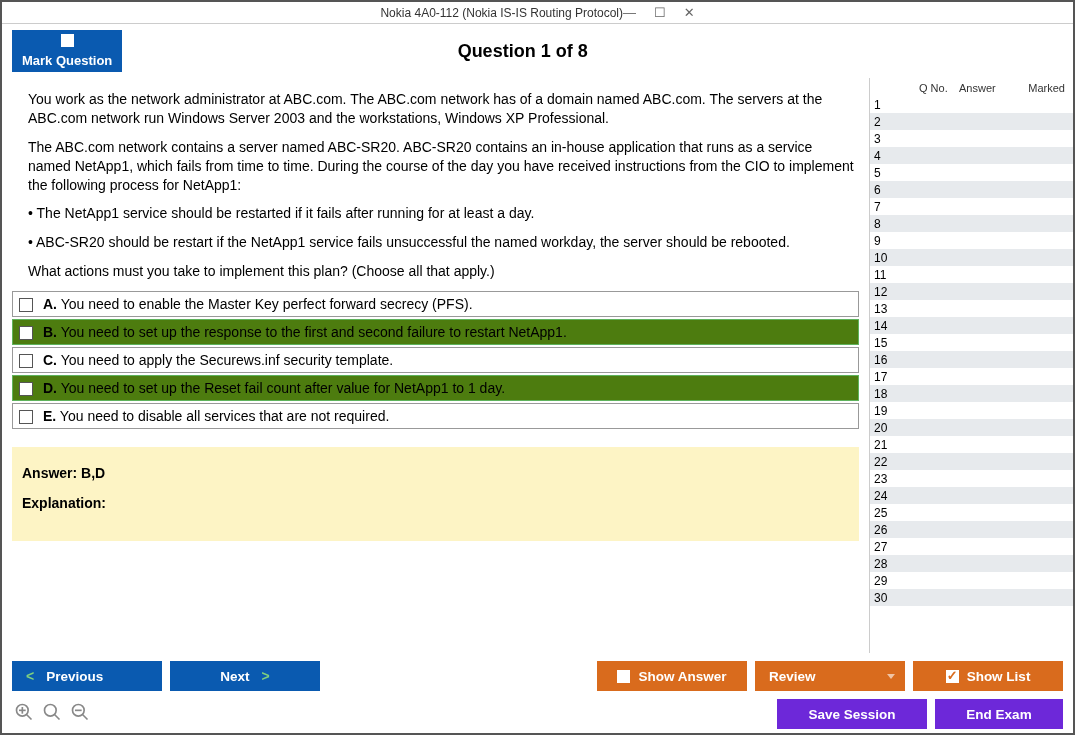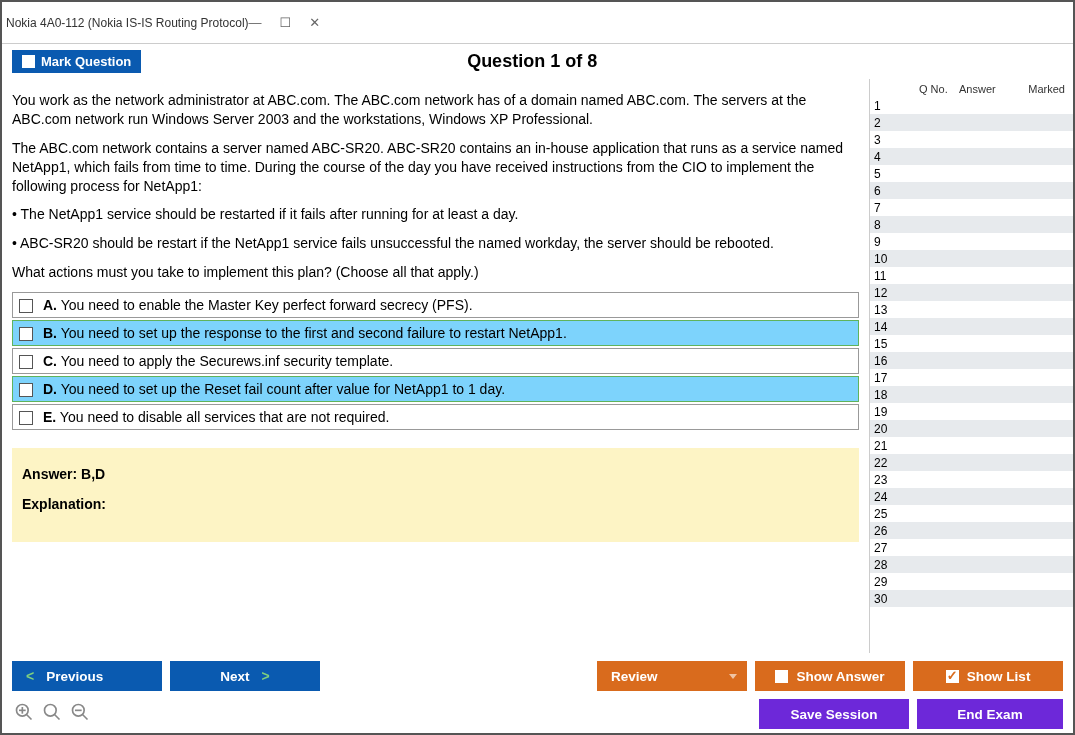--- a/index.html
+++ b/index.html
@@ -1,30 +1,30 @@
 <!DOCTYPE html>
 <html><head>
 <meta charset="utf-8">
 <style>
 * { box-sizing: border-box; margin: 0; padding: 0; }
 body { font-family: Arial, Helvetica, sans-serif; font-size: 13px; background: #fff; color: #000; }
 .window { width: 1075px; height: 735px; border: 2px solid #555; position: relative; display: flex; flex-direction: column; }
-.titlebar { height: 42px; display: flex; align-items: center; justify-content: flex-start; padding: 0 4px; border-bottom: 1px solid #ccc; font-size: 12px; color: #333; }
+.titlebar { height: 22px; display: flex; align-items: center; justify-content: center; padding: 0 4px; border-bottom: 1px solid #ccc; font-size: 12px; color: #333; }
 .titlebar-ctrls { display: flex; gap: 18px; color: #666; font-size: 13px; }
 .titlebar-ctrls span { cursor: pointer; }
 .header-row { display: flex; align-items: center; padding: 6px 10px; }
-.mark-btn { background: #0a5ab0; color: #fff; border: none; padding: 4px 10px; font-weight: bold; font-size: 13px; display: flex; align-items: center; gap: 6px; cursor: pointer; }
+.mark-btn { background: #0a5ab0; color: #fff; border: none; padding: 4px 10px; font-weight: bold; font-size: 13px; display: flex; align-items: center; gap: 6px; cursor: pointer; flex-direction: column; }
 .mark-btn .chk { width: 13px; height: 13px; border: 1px solid #fff; background: #fff; display: inline-block; }
 .qtitle { flex: 1; text-align: center; font-weight: bold; font-size: 18px; }
 .main-area { flex: 1; display: flex; overflow: hidden; }
 .content { flex: 1; padding: 6px 10px 10px 10px; overflow-y: auto; }
-.qtext p { margin: 6px 0 10px 0; line-height: 1.35; font-size: 14px; }
+.qtext p { margin: 6px 0 10px 16px; line-height: 1.35; font-size: 14px; }
 .choices { }
 .choice { display: flex; align-items: flex-start; padding: 4px 6px; margin: 2px 0; border: 1px solid #999; }
-.choice.correct { background: #7dd3fc; border-color: #5fb35c; }
+.choice.correct { background: #4d7c0f; border-color: #5fb35c; }
 .choice .cbox { width: 14px; height: 14px; border: 1px solid #555; background: #fff; margin-right: 10px; margin-top: 2px; flex-shrink: 0; }
 .choice .lbl { font-size: 14px; }
 .choice .lbl b { font-weight: bold; }
 .answer-box { background: #fdf4c5; padding: 18px 10px 30px 10px; margin-top: 18px; }
 .answer-box .ans { font-weight: bold; font-size: 14px; margin-bottom: 14px; }
 .answer-box .exp { font-weight: bold; font-size: 14px; }
 .sidepanel { width: 204px; border-left: 1px solid #ccc; display: flex; flex-direction: column; font-size: 12px; }
 .sp-head { display: flex; font-weight: normal; color: #333; padding: 4px 4px 2px 4px; font-size: 11px; margin-left: 45px; }
 .sp-head .c1 { width: 40px; }
 .sp-head .c2 { flex: 1; }
@@ -221,27 +221,27 @@
     <div class="btn-row1">
       <button class="btn blue prev">
         <span class="chev left">&lt;</span>
         <span>Previous</span>
       </button>
       <button class="btn blue next">
         <span>Next</span>
         <span class="chev right">&gt;</span>
       </button>
       <div class="spacer"></div>
+      <button class="btn orange" style="width:150px">
+        <span class="sq"></span>
+        <span>Show Answer</span>
+      </button>
       <button class="btn orange review-btn">
         <span>Review</span>
         <span class="tri-down"></span>
-      </button>
-      <button class="btn orange" style="width:150px">
-        <span class="sq"></span>
-        <span>Show Answer</span>
       </button>
       <button class="btn orange" style="width:150px">
         <span class="sq check"></span>
         <span>Show List</span>
       </button>
     </div>
     <div class="btn-row1">
       <div class="zoom-row">
         <span>
           <svg width="20" height="20" viewBox="0 0 24 24" fill="none" stroke="#888" stroke-width="2">
@@ -262,18 +262,18 @@
               <circle cx="10" cy="10" r="7"></circle>
               <line x1="15" y1="15" x2="21" y2="21"></line>
               <line x1="6" y1="10" x2="14" y2="10"></line>
             </svg>
         </span>
       </div>
       <div class="spacer"></div>
       <button class="btn dark" style="width:150px">
         <span>Save Session</span>
       </button>
-      <button class="btn dark" style="width:146px">
+      <button class="btn dark" style="width:128px">
         <span>End Exam</span>
       </button>
     </div>
   </div>
 </div>
 
 </body></html>

